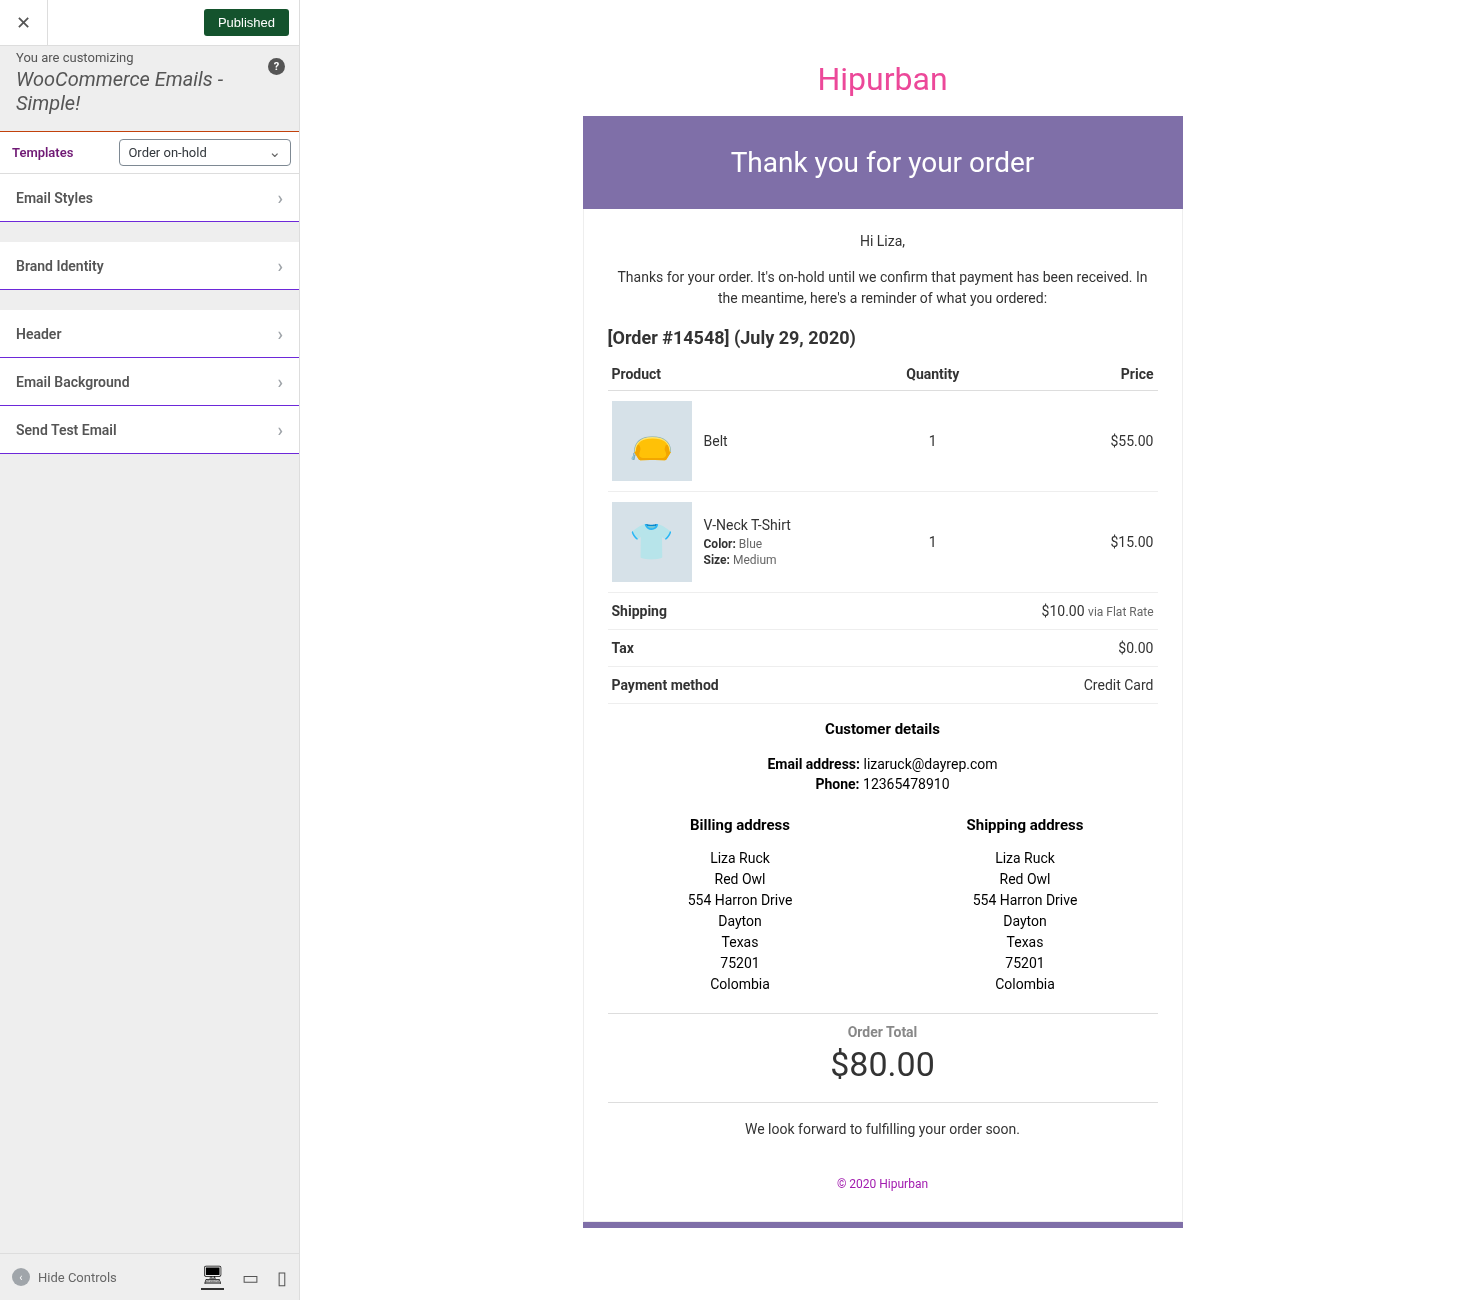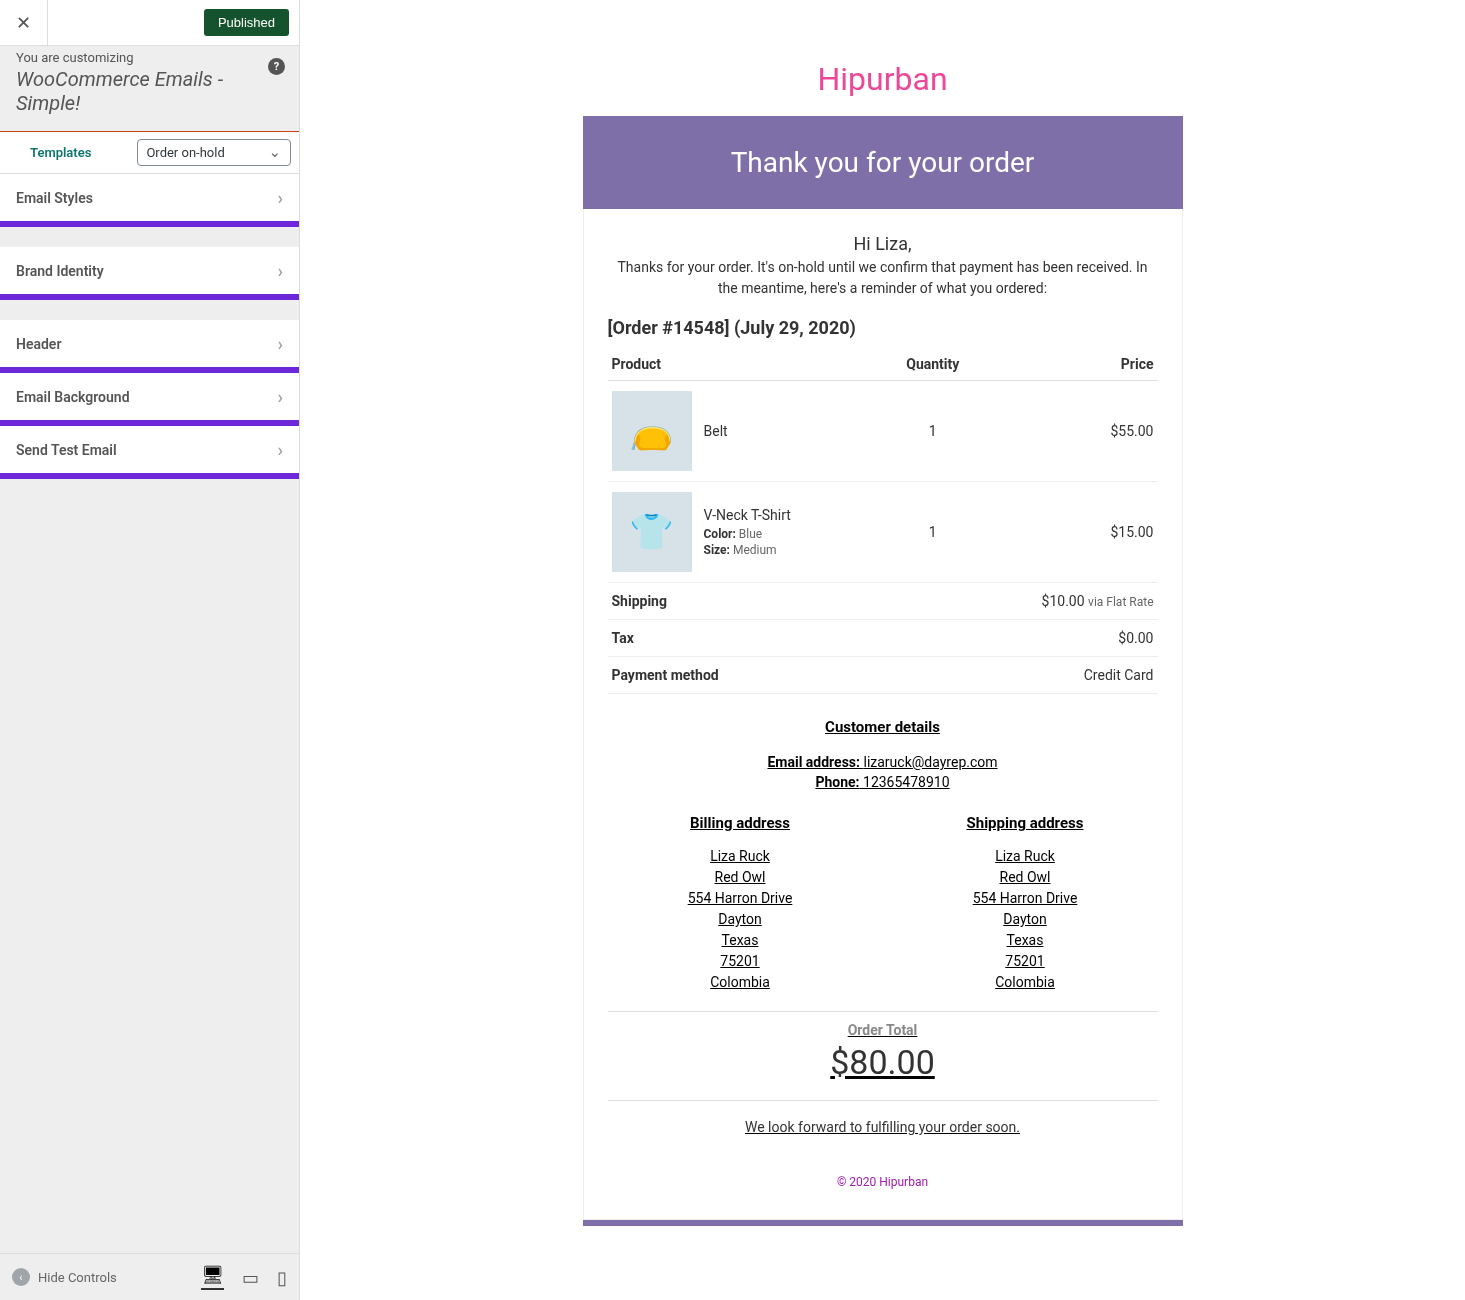--- a/index.html
+++ b/index.html
@@ -81,23 +81,22 @@
     .template-row {
       display: flex;
       align-items: center;
       padding: 7px 8px 7px 12px;
       background: #fff;
       border-bottom: 1px solid #ddd;
     }
     .template-label {
       font-size: 13px;
       font-weight: 600;
-      color: #0f766e;
+      color: #701a75;
       margin-right: 8px;
-      margin-left: 18px;
     }
     .template-select {
       flex: 1;
       padding: 5px 8px;
       border: 1px solid #7e8993;
       border-radius: 4px;
       font-size: 13px;
       color: #32373c;
       background: #fff;
       position: relative;
@@ -107,21 +106,21 @@
       content: "⌄";
       position: absolute;
       right: 10px;
       top: 4px;
       color: #666;
       pointer-events: none;
       font-size: 15px;
     }
     .nav-item {
       background: #fff;
-      border-bottom: 6px solid #6d28d9;
+      border-bottom: 1px solid #6d28d9;
       padding: 13px 16px;
       display: flex;
       align-items: center;
       justify-content: space-between;
       cursor: pointer;
       font-size: 14px;
       font-weight: 600;
       color: #555;
     }
     .nav-item .chev {
@@ -172,21 +171,21 @@
       font-size: 28px;
       font-weight: 400;
     }
     .email-body {
       border: 1px solid #eee;
       border-top: none;
       padding: 24px 24px 8px;
       text-align: left;
       background:#fff;
     }
-    .greeting { text-align: center; font-size: 18px; color: #333; margin-bottom: 3px; }
+    .greeting { text-align: center; font-size: 14px; color: #333; margin-bottom: 18px; }
     .intro { text-align: center; font-size: 14px; color: #333; margin-bottom: 18px; line-height: 1.5; }
     .order-heading { font-size: 18px; font-weight: 700; color: #333; margin-bottom: 10px; }
     table.order { width: 100%; border-collapse: collapse; font-size: 14px; }
     table.order th {
       text-align: left;
       padding: 8px 4px;
       border-bottom: 1px solid #ddd;
       color: #333;
       font-weight: 700;
     }
@@ -209,21 +208,21 @@
       justify-content: center;
       font-size: 36px;
     }
     .prod-meta { font-size: 14px; }
     .prod-attrs { font-size: 12px; color: #666; margin-top: 4px; }
     .prod-attrs div { margin-top: 2px; }
     .prod-attrs b { color: #333; }
     .totals-row td { font-weight: 700; padding: 8px 4px; }
     .totals-row td.val { text-align: right; font-weight: 400; }
     .small-note { font-size: 12px; color: #666; font-weight: 400; }
-    .cust-details { text-align: center; margin-top: 24px; text-decoration: underline; }
+    .cust-details { text-align: center; margin-top: 16px; }
     .cust-details h3 { font-size: 15px; font-weight: 700; margin-bottom: 18px; }
     .cust-line { font-size: 14px; margin-bottom: 4px; }
     .cust-line b { font-weight: 700; }
     .addr-cols { display: flex; gap: 20px; margin-top: 24px; text-align: center; }
     .addr-col { flex: 1; }
     .addr-col h4 { font-size: 15px; font-weight: 700; margin-bottom: 14px; }
     .addr-col p { font-size: 14px; line-height: 1.5; }
     .order-total-block {
       border-top: 1px solid #ddd;
       border-bottom: 1px solid #ddd;

